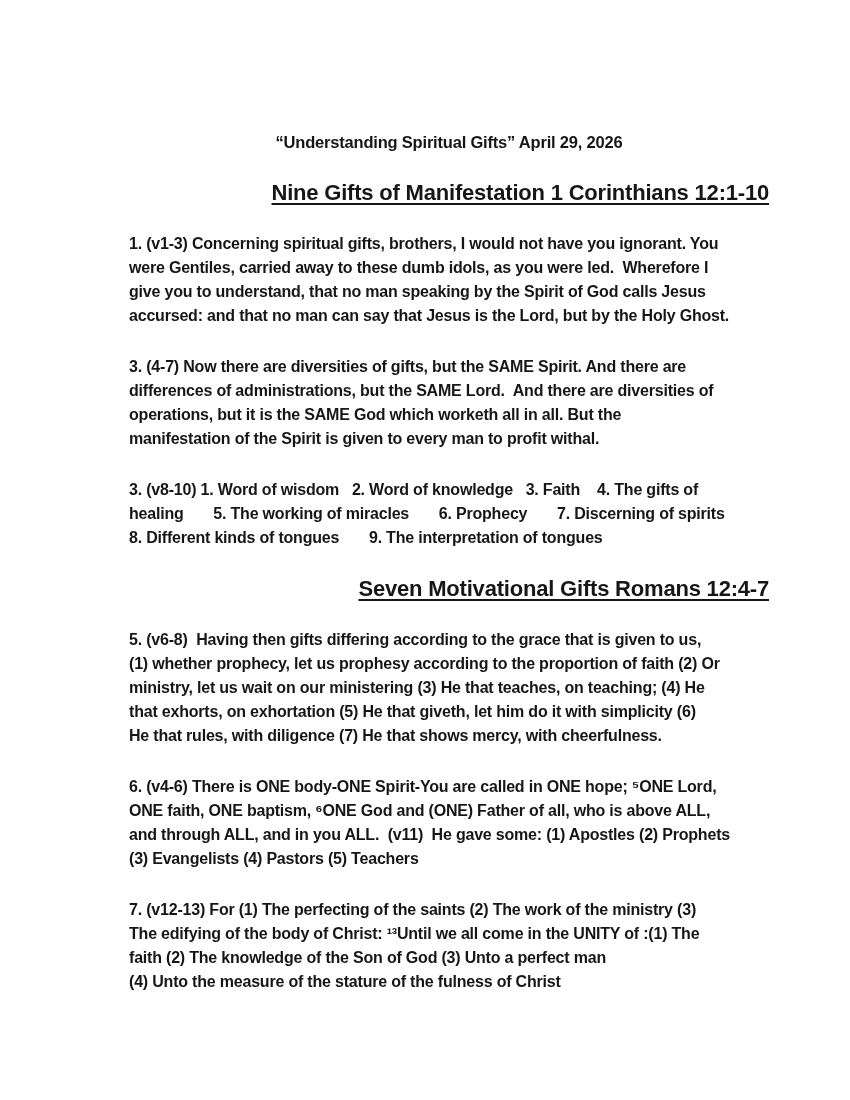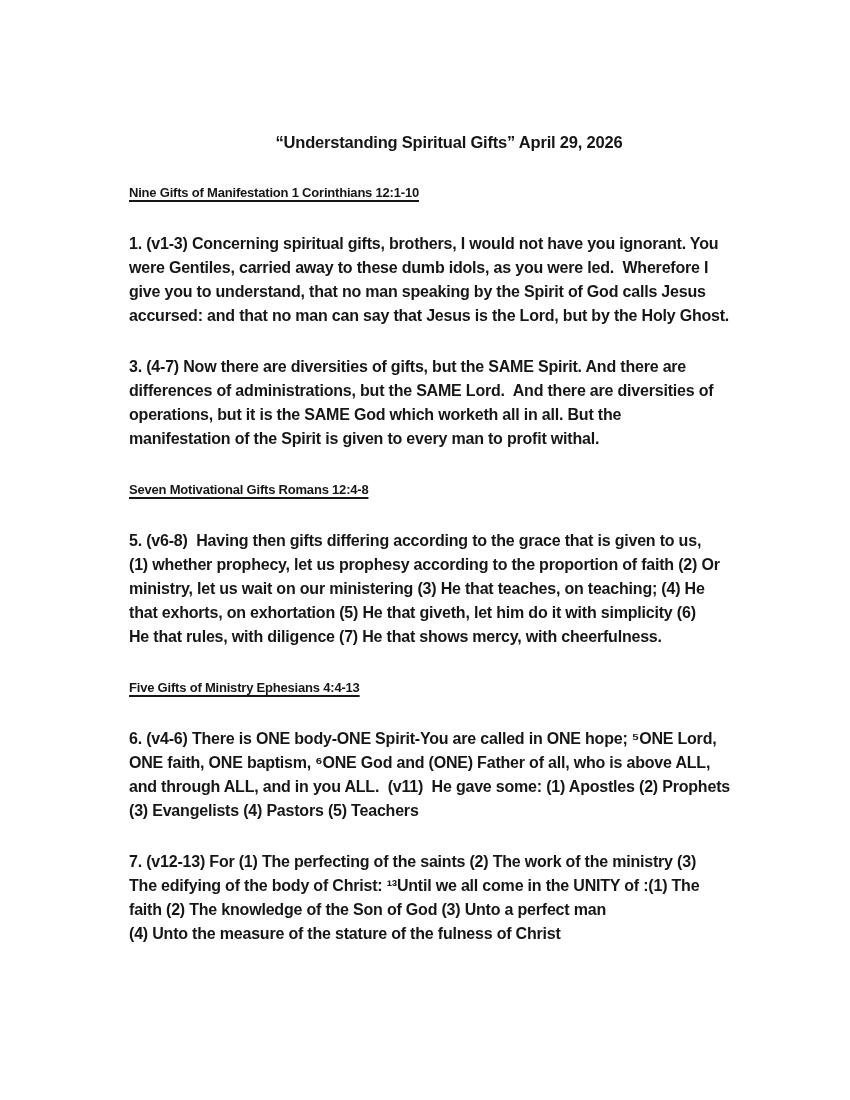--- a/index.html
+++ b/index.html
@@ -26,27 +26,27 @@
     letter-spacing: -0.2px;
     line-height: 24px;
   }
   .doc-title {
     text-align: center;
     white-space: pre;
     margin-bottom: 11px;
     font-size: 16.5px;
   }
   .section-heading {
-    text-align: left;
+    text-align: right;
     white-space: pre;
     text-decoration: underline;
     text-decoration-thickness: 2px;
     text-underline-offset: 3px;
     margin-bottom: 11px;
-    font-size: 13px;
+    font-size: 22px;
   }
   .para {
     white-space: pre;
     margin-bottom: 11px;
   }
 </style>
 </head>
 <body>
 
 <div class="page">
@@ -59,31 +59,33 @@
     <div class="para">1. (v1-3) Concerning spiritual gifts, brothers, I would not have you ignorant. You
 were Gentiles, carried away to these dumb idols, as you were led.  Wherefore I
 give you to understand, that no man speaking by the Spirit of God calls Jesus
 accursed: and that no man can say that Jesus is the Lord, but by the Holy Ghost.</div>
 
     <div class="para">3. (4-7) Now there are diversities of gifts, but the SAME Spirit. And there are
 differences of administrations, but the SAME Lord.  And there are diversities of
 operations, but it is the SAME God which worketh all in all. But the
 manifestation of the Spirit is given to every man to profit withal.</div>
 
+    <div class="para">3. (v8-10) 1. Word of wisdom   2. Word of knowledge   3. Faith    4. The gifts of
+healing       5. The working of miracles       6. Prophecy       7. Discerning of spirits
+8. Different kinds of tongues       9. The interpretation of tongues</div>
 
-    <div class="section-heading">Seven Motivational Gifts Romans 12:4-8</div>
+    <div class="section-heading">Seven Motivational Gifts Romans 12:4-7</div>
 
 
     <div class="para">5. (v6-8)  Having then gifts differing according to the grace that is given to us,
 (1) whether prophecy, let us prophesy according to the proportion of faith (2) Or
 ministry, let us wait on our ministering (3) He that teaches, on teaching; (4) He
 that exhorts, on exhortation (5) He that giveth, let him do it with simplicity (6)
 He that rules, with diligence (7) He that shows mercy, with cheerfulness.</div>
 
-    <div class="section-heading">Five Gifts of Ministry Ephesians 4:4-13</div>
 
     <div class="para">6. (v4-6) There is ONE body-ONE Spirit-You are called in ONE hope; ⁵ONE Lord,
 ONE faith, ONE baptism, ⁶ONE God and (ONE) Father of all, who is above ALL,
 and through ALL, and in you ALL.  (v11)  He gave some: (1) Apostles (2) Prophets
 (3) Evangelists (4) Pastors (5) Teachers</div>
 
     <div class="para">7. (v12-13) For (1) The perfecting of the saints (2) The work of the ministry (3)
 The edifying of the body of Christ: ¹³Until we all come in the UNITY of :(1) The
 faith (2) The knowledge of the Son of God (3) Unto a perfect man
 (4) Unto the measure of the stature of the fulness of Christ</div>

